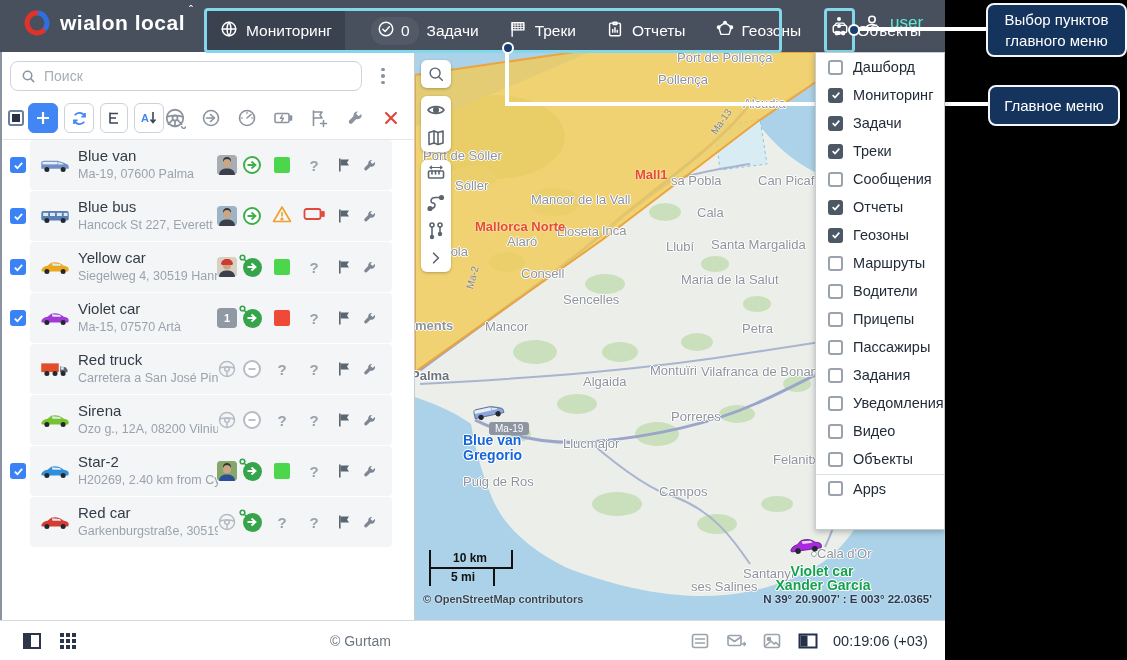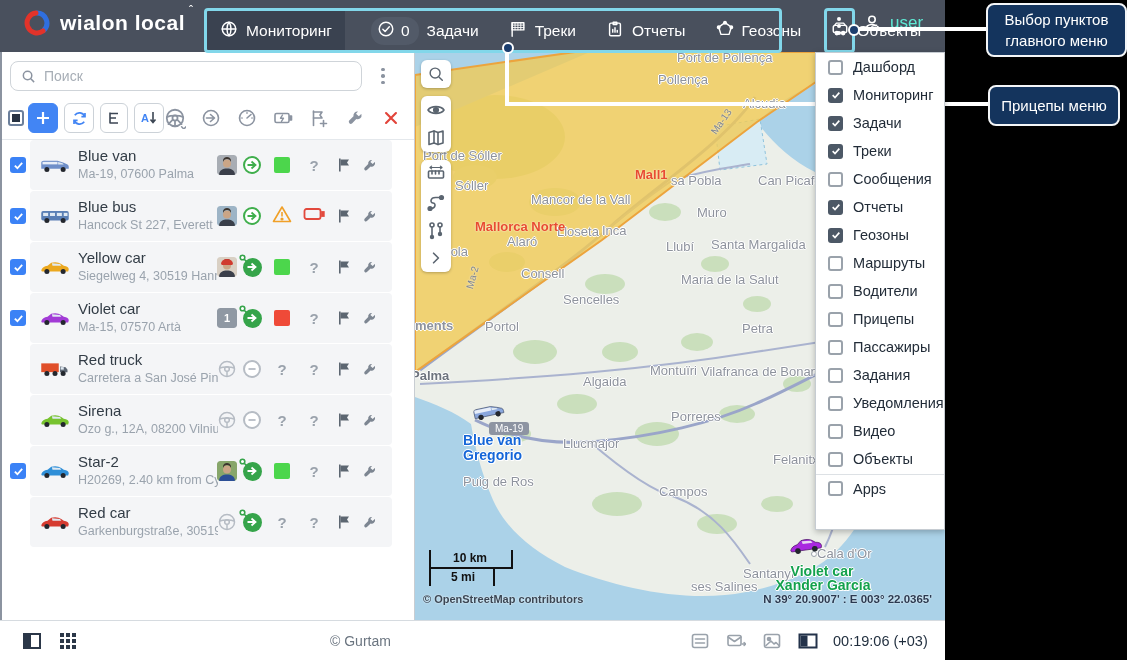--- a/index.html
+++ b/index.html
@@ -726,32 +726,32 @@
 
     <div id="map-labels">
         <div class="town" style="left: 262px; top: -2px;">Port de Pollença</div>
         <div class="town" style="left: 243px; top: 20px;">Pollença</div>
         <div class="town" style="left: 328px; top: 44px;">Alcudia</div>
         <div class="town" style="left: 8px; top: 96px;">Port de Sóller</div>
         <div class="town" style="left: 40px; top: 126px;">Sóller</div>
         <div class="town" style="left: 256px; top: 121px;">sa Pobla</div>
         <div class="town" style="left: 343px; top: 121px;">Can Picafort</div>
         <div class="town" style="left: 116px; top: 140px;">Mancor de la Vall</div>
-        <div class="town" style="left: 282px; top: 153px;">Muro</div>
+        <div class="town" style="left: 282px; top: 153px;">Cala</div>
         <div class="town" style="left: 142px; top: 172px;">Lloseta</div>
         <div class="town" style="left: 187px; top: 171px;">Inca</div>
         <div class="town" style="left: 92px; top: 182px;">Alaró</div>
         <div class="town" style="left: 6px; top: 192px;">Bunyola</div>
         <div class="town" style="left: 251px; top: 187px;">Llubí</div>
         <div class="town" style="left: 296px; top: 185px;">Santa Margalida</div>
         <div class="town" style="left: 106px; top: 214px;">Consell</div>
         <div class="town" style="left: 266px; top: 220px;">Maria de la Salut</div>
         <div class="town" style="left: 148px; top: 240px;">Sencelles</div>
         <div class="town" style="left: 0px; top: 266px; font-weight: bold;">ments</div>
-        <div class="town" style="left: 70px; top: 267px;">Portol</div>
+        <div class="town" style="left: 70px; top: 267px;">Mancor</div>
         <div class="town" style="left: 327px; top: 269px;">Petra</div>
         <div class="town bold" style="left: -4px; top: 316px;">Palma</div>
         <div class="town" style="left: 235px; top: 311px;">Montuïri</div>
         <div class="town" style="left: 286px; top: 312px;">Vilafranca de Bonany</div>
         <div class="town" style="left: 168px; top: 322px;">Algaida</div>
         <div class="town" style="left: 256px; top: 357px;">Porreres</div>
         <div class="town" style="left: 148px; top: 384px;">Llucmajor</div>
         <div class="town" style="left: 358px; top: 400px;">Felanitx</div>
         <div class="town" style="left: 48px; top: 422px;">Puig de Ros</div>
         <div class="town" style="left: 244px; top: 432px;">Campos</div>
@@ -1002,14 +1002,14 @@
       <span class="dd-check off"></span>
       <span>Apps</span>
     </div>
   </div>
 
 <div class="callout" style="left:986px;top:3px;width:141px;height:54px">
   <span>Выбор пунктов</span>
   <span>главного меню</span>
 </div>
 <div class="callout" style="left:988px;top:85px;width:132px;height:41px">
-  <span>Прицепы меню</span>
+  <span>Главное меню</span>
 </div>
 
 </body></html>

